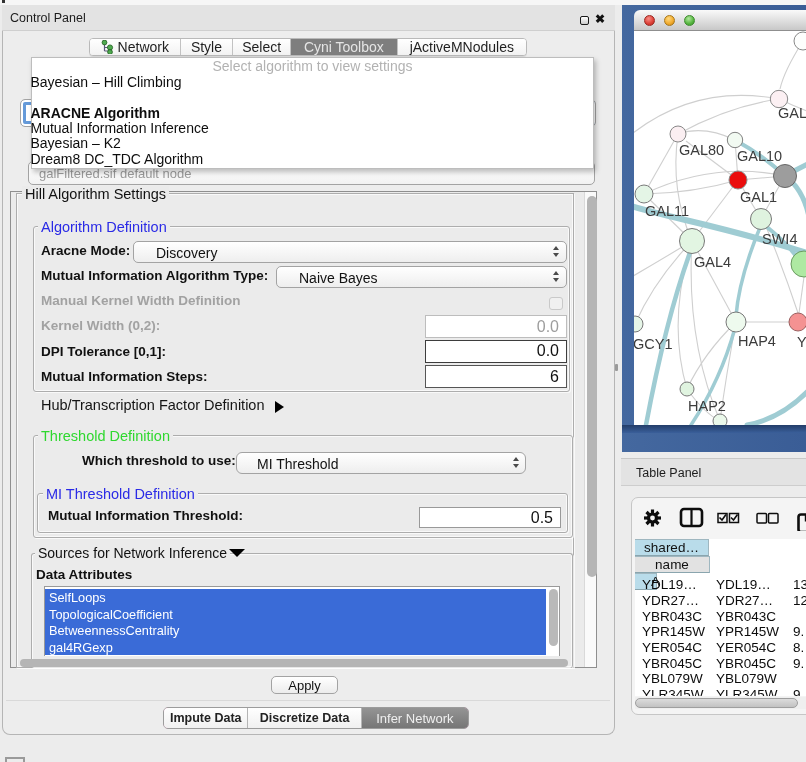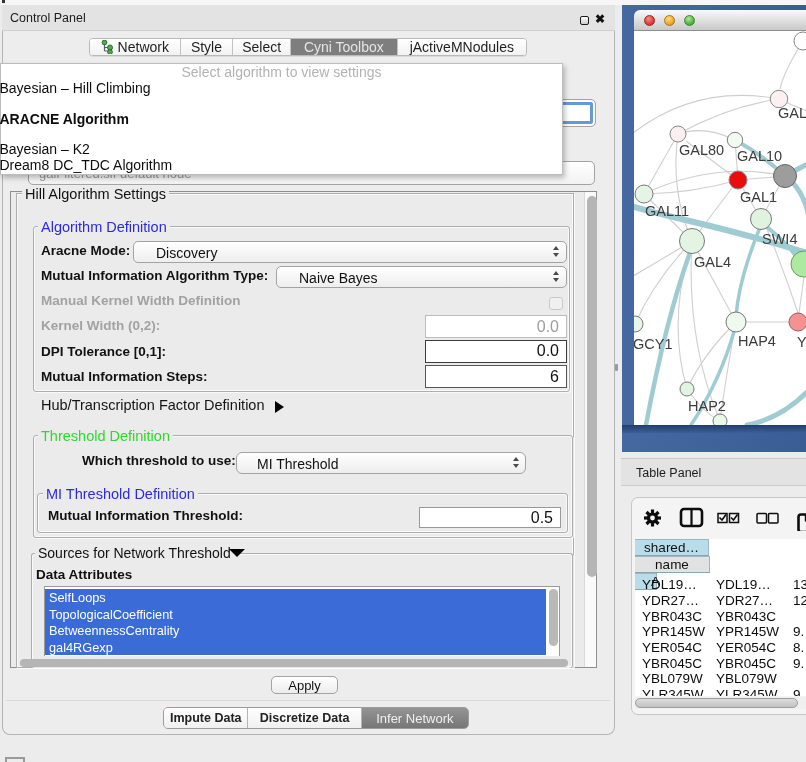--- a/index.html
+++ b/index.html
@@ -53,22 +53,22 @@
 #applyBtn { left:271px; top:676px; width:67px; height:18px; border:1px solid #a3a3a3; border-radius:5px;
   background:linear-gradient(#ffffff,#ececec); font-size:13px; color:#111; text-align:center; line-height:17px; }
 #seg { left:163px; top:707px; width:306px; height:22px; border:1px solid #9c9c9c; border-radius:5px;
   display:flex; overflow:hidden; background:#f9a8d4; }
 #seg div { height:100%; font-size:12.5px; font-weight:bold; color:#222; display:flex; align-items:center; justify-content:center;
   border-right:1px solid #b5b5b5; background:linear-gradient(#ffffff,#f0f0f0); }
 #seg div:last-child { border-right:none; }
 #seg .sel { background:linear-gradient(#949494,#767676); color:#efefef; font-weight:normal; font-size:13px; }
 
 
-#popup { left:0; top:57px; width:563px; height:112px; background:#fff;
-  border:1px solid #bdbdbd; box-shadow:2px 3px 5px rgba(0,0,0,0.25); z-index:50;margin-top:6px; }
+#popup { left:31px; top:57px; width:563px; height:112px; background:#fff;
+  border:1px solid #bdbdbd; box-shadow:2px 3px 5px rgba(0,0,0,0.25); z-index:50; }
 #popup .hint { position:absolute; left:0; right:0; top:0px; text-align:center; font-size:14px; color:#b2b2b2; }
 #popup .it { position:absolute; left:-1.5px; font-size:14px; color:#0d0d0d; white-space:nowrap; }
 
 
 #netwin { left:622px; top:5px; width:184px; height:447px; background:linear-gradient(90deg,#44689f,#3a5d96); }
 #nettb { left:634px; top:10px; width:172px; height:21px; background:linear-gradient(#fafafa,#c8c8c8);
   border-bottom:1px solid #8f8f8f; border-radius:6px 0 0 0; }
 .tl { position:absolute; top:15px; width:11px; height:11px; border-radius:50%; }
 #netcanvas { left:634px; top:31px; width:172px; height:394px; background:#fff; }
 
@@ -183,21 +183,21 @@
       <div class="dn"></div>
     </div>
   </div>
 
 <div class="group" style="left:37px; top:493px; width:531px; height:40px;"></div>
 <div class="gtitle" style="left:43px; top:486px; color:#2a2ae6;">MI Threshold Definition</div>
 <div class="lbl" style="left:48px; top:508px;">Mutual Information Threshold:</div>
 <div class="field" style="left:419px; top:507px; width:142px; height:21px; border:1px solid #999; line-height:19px;">0.5</div>
 
 <div class="group" style="left:31px; top:553px; width:542px; height:115px; border-bottom:none;"></div>
-<div class="gtitle" style="left:35px; top:545px; font-size:14px;">Sources for Network Threshold</div>
+<div class="gtitle" style="left:35px; top:545px; font-size:14px;">Sources for Network Inference</div>
 <div class="abs" style="left:229px; top:549px; width:0; height:0; border-left:8px solid transparent; border-right:8px solid transparent; border-top:8px solid #000;"></div>
 
 <div class="lbl" style="left:36px; top:567px; font-size:13.5px;">Data Attributes</div>
 <div class="abs" style="left:44px; top:586px; width:516px; height:70px; background:#fff; border:1px solid #999; border-bottom:none;">
   <div style="position:absolute; left:0; top:2px; width:501px; height:66px; background:#3a6bd7;"></div>
   <div style="position:absolute; left:4px; top:3px; color:#fff; font-size:12.75px; line-height:16.6px;">SelfLoops<br>TopologicalCoefficient<br>BetweennessCentrality<br>gal4RGexp</div>
   <div style="position:absolute; left:504px; top:2px; width:9px; height:57px; background:#b9b9b9; border-radius:5px;"></div>
 </div>
 <div class="abs" id="hsbthumb"></div>
 
@@ -205,20 +205,21 @@
 <div class="abs" id="seg">
   <div style="width:85px;">Impute Data</div>
   <div style="width:114px;">Discretize Data</div>
   <div class="sel" style="width:107px;">Infer Network</div>
 </div>
 
 <div class="abs" id="popup">
   <div class="hint">Select algorithm to view settings</div>
   <div class="it" style="top:16px;">Bayesian – Hill Climbing</div>
   <div class="it" style="top:46.6px; font-weight:bold;">ARACNE Algorithm</div>
+  <div class="it" style="top:61.9px;">Mutual Information Inference</div>
   <div class="it" style="top:77.2px;">Bayesian – K2</div>
   <div class="it" style="top:92.5px;">Dream8 DC_TDC Algorithm</div>
 </div>
 
 <div class="abs" id="netwin"></div>
 <div class="abs" style="left:622px; top:425px; width:184px; height:8px; background:linear-gradient(#233d69,#3a5f9a);"></div>
 <div class="abs" id="nettb"></div>
 <div class="tl" style="left:644px; background:radial-gradient(circle at 40% 30%, #f88e86, #dd3f36 60%, #b22a22); border:0.5px solid #9a2820;"></div>
 <div class="tl" style="left:664px; background:radial-gradient(circle at 40% 30%, #ffd97e, #f0a92c 60%, #c2821a); border:0.5px solid #a87718;"></div>
 <div class="tl" style="left:684px; background:radial-gradient(circle at 40% 30%, #b2e8a0, #55b53e 60%, #3c8f2c); border:0.5px solid #3d8a2e;"></div>

